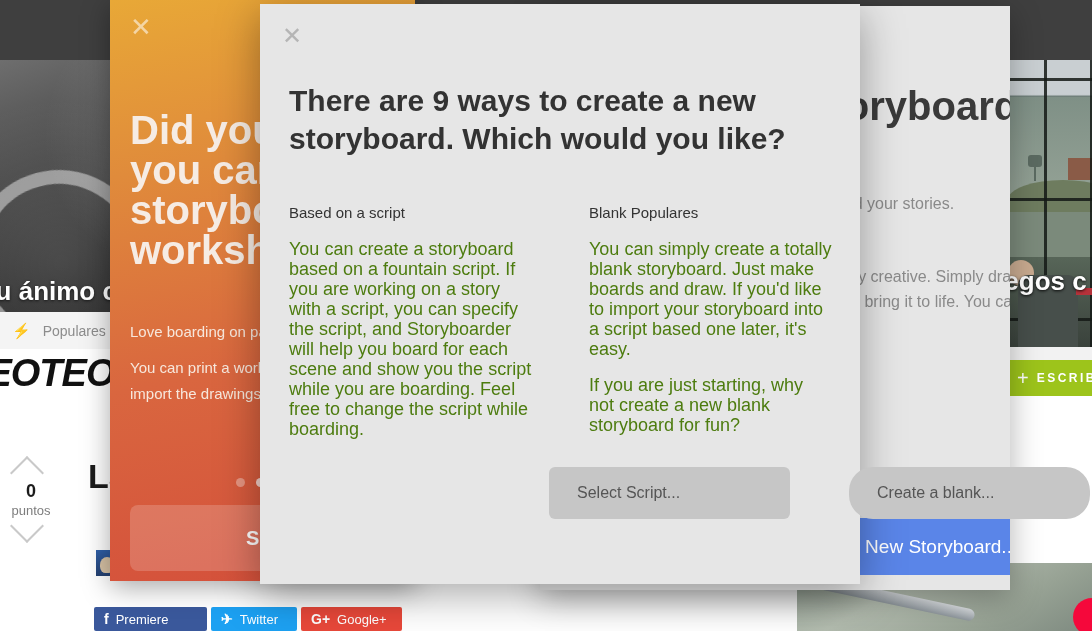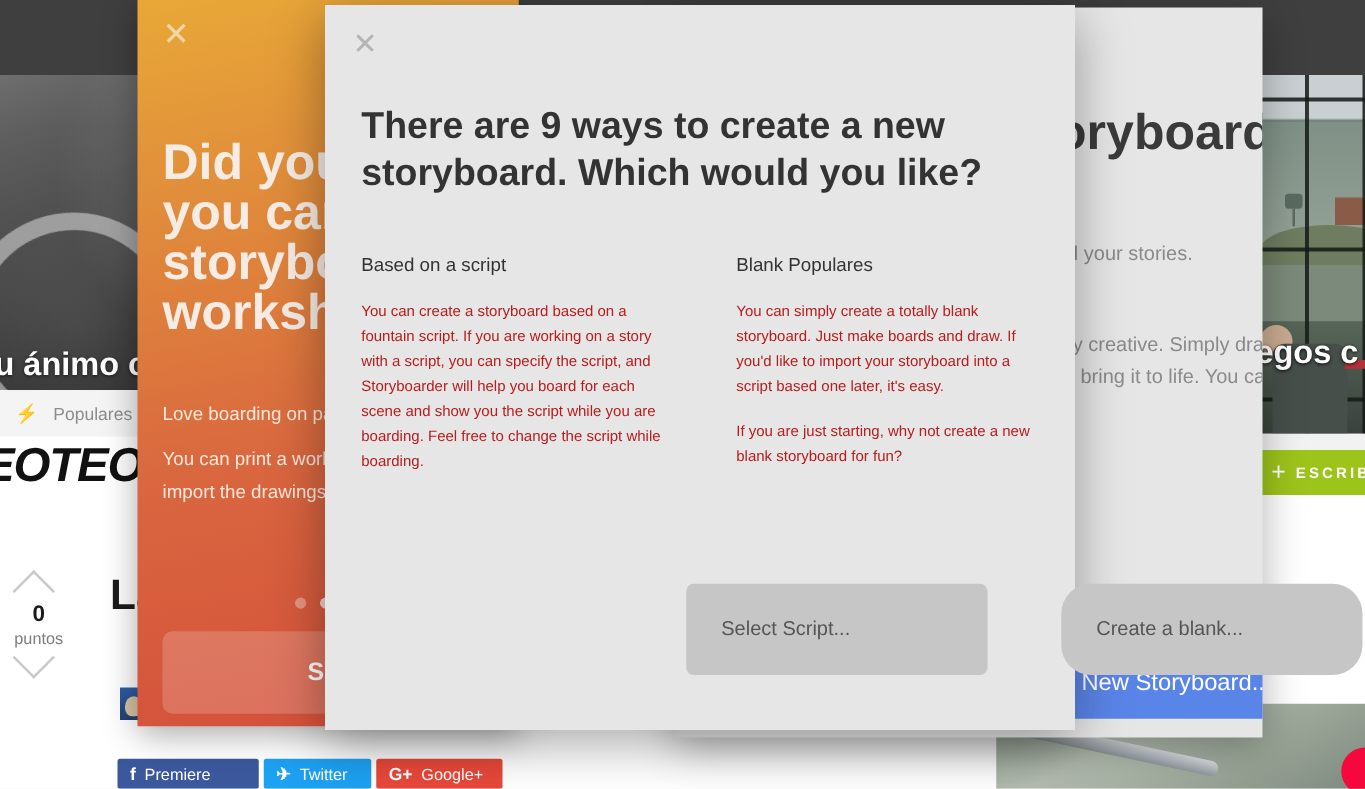--- a/index.html
+++ b/index.html
@@ -127,22 +127,22 @@
   #modal{position:absolute;left:260px;top:4px;width:600px;height:580px;background:#e6e6e6;
      box-shadow:0 10px 40px rgba(0,0,0,.35);}
   #modal .x{position:absolute;left:22px;top:20px;color:#b5b5b5;font-size:24px;font-weight:300;
      line-height:1;cursor:pointer;}
   #modal h1{position:absolute;left:29px;top:78px;width:530px;margin:0;color:#333333;font-weight:bold;
      font-size:30px;line-height:38px;}
   .col{position:absolute;top:200px;width:244px;}
   #col-left{left:29px;}
   #col-right{left:329px;}
   .col h2{margin:0 0 18px;color:#333333;font-size:15px;font-weight:normal;}
-  .col p{margin:0 0 16px;color:#b91c1c;font-size:12px;line-height:20px;}
-  .bigbtn{position:absolute;top:463px;width:241px;height:73px;border-radius:6px;background:#c6c6c6;
+  .col p{margin:0 0 16px;color:#4d7c0f;font-size:18px;line-height:20px;}
+  .bigbtn{position:absolute;top:463px;width:241px;height:52px;border-radius:6px;background:#c6c6c6;
      display:flex;align-items:center;color:#555;font-size:16px;border:none;cursor:pointer;
      font-family:"Liberation Sans", sans-serif;}
   .bigbtn span{margin-left:22px;}
   #btn-script{left:289px;}
   #btn-blank{left:589px;border-radius:24px;}
 </style>
 </head>
 <body>
 
 <div id="site">

